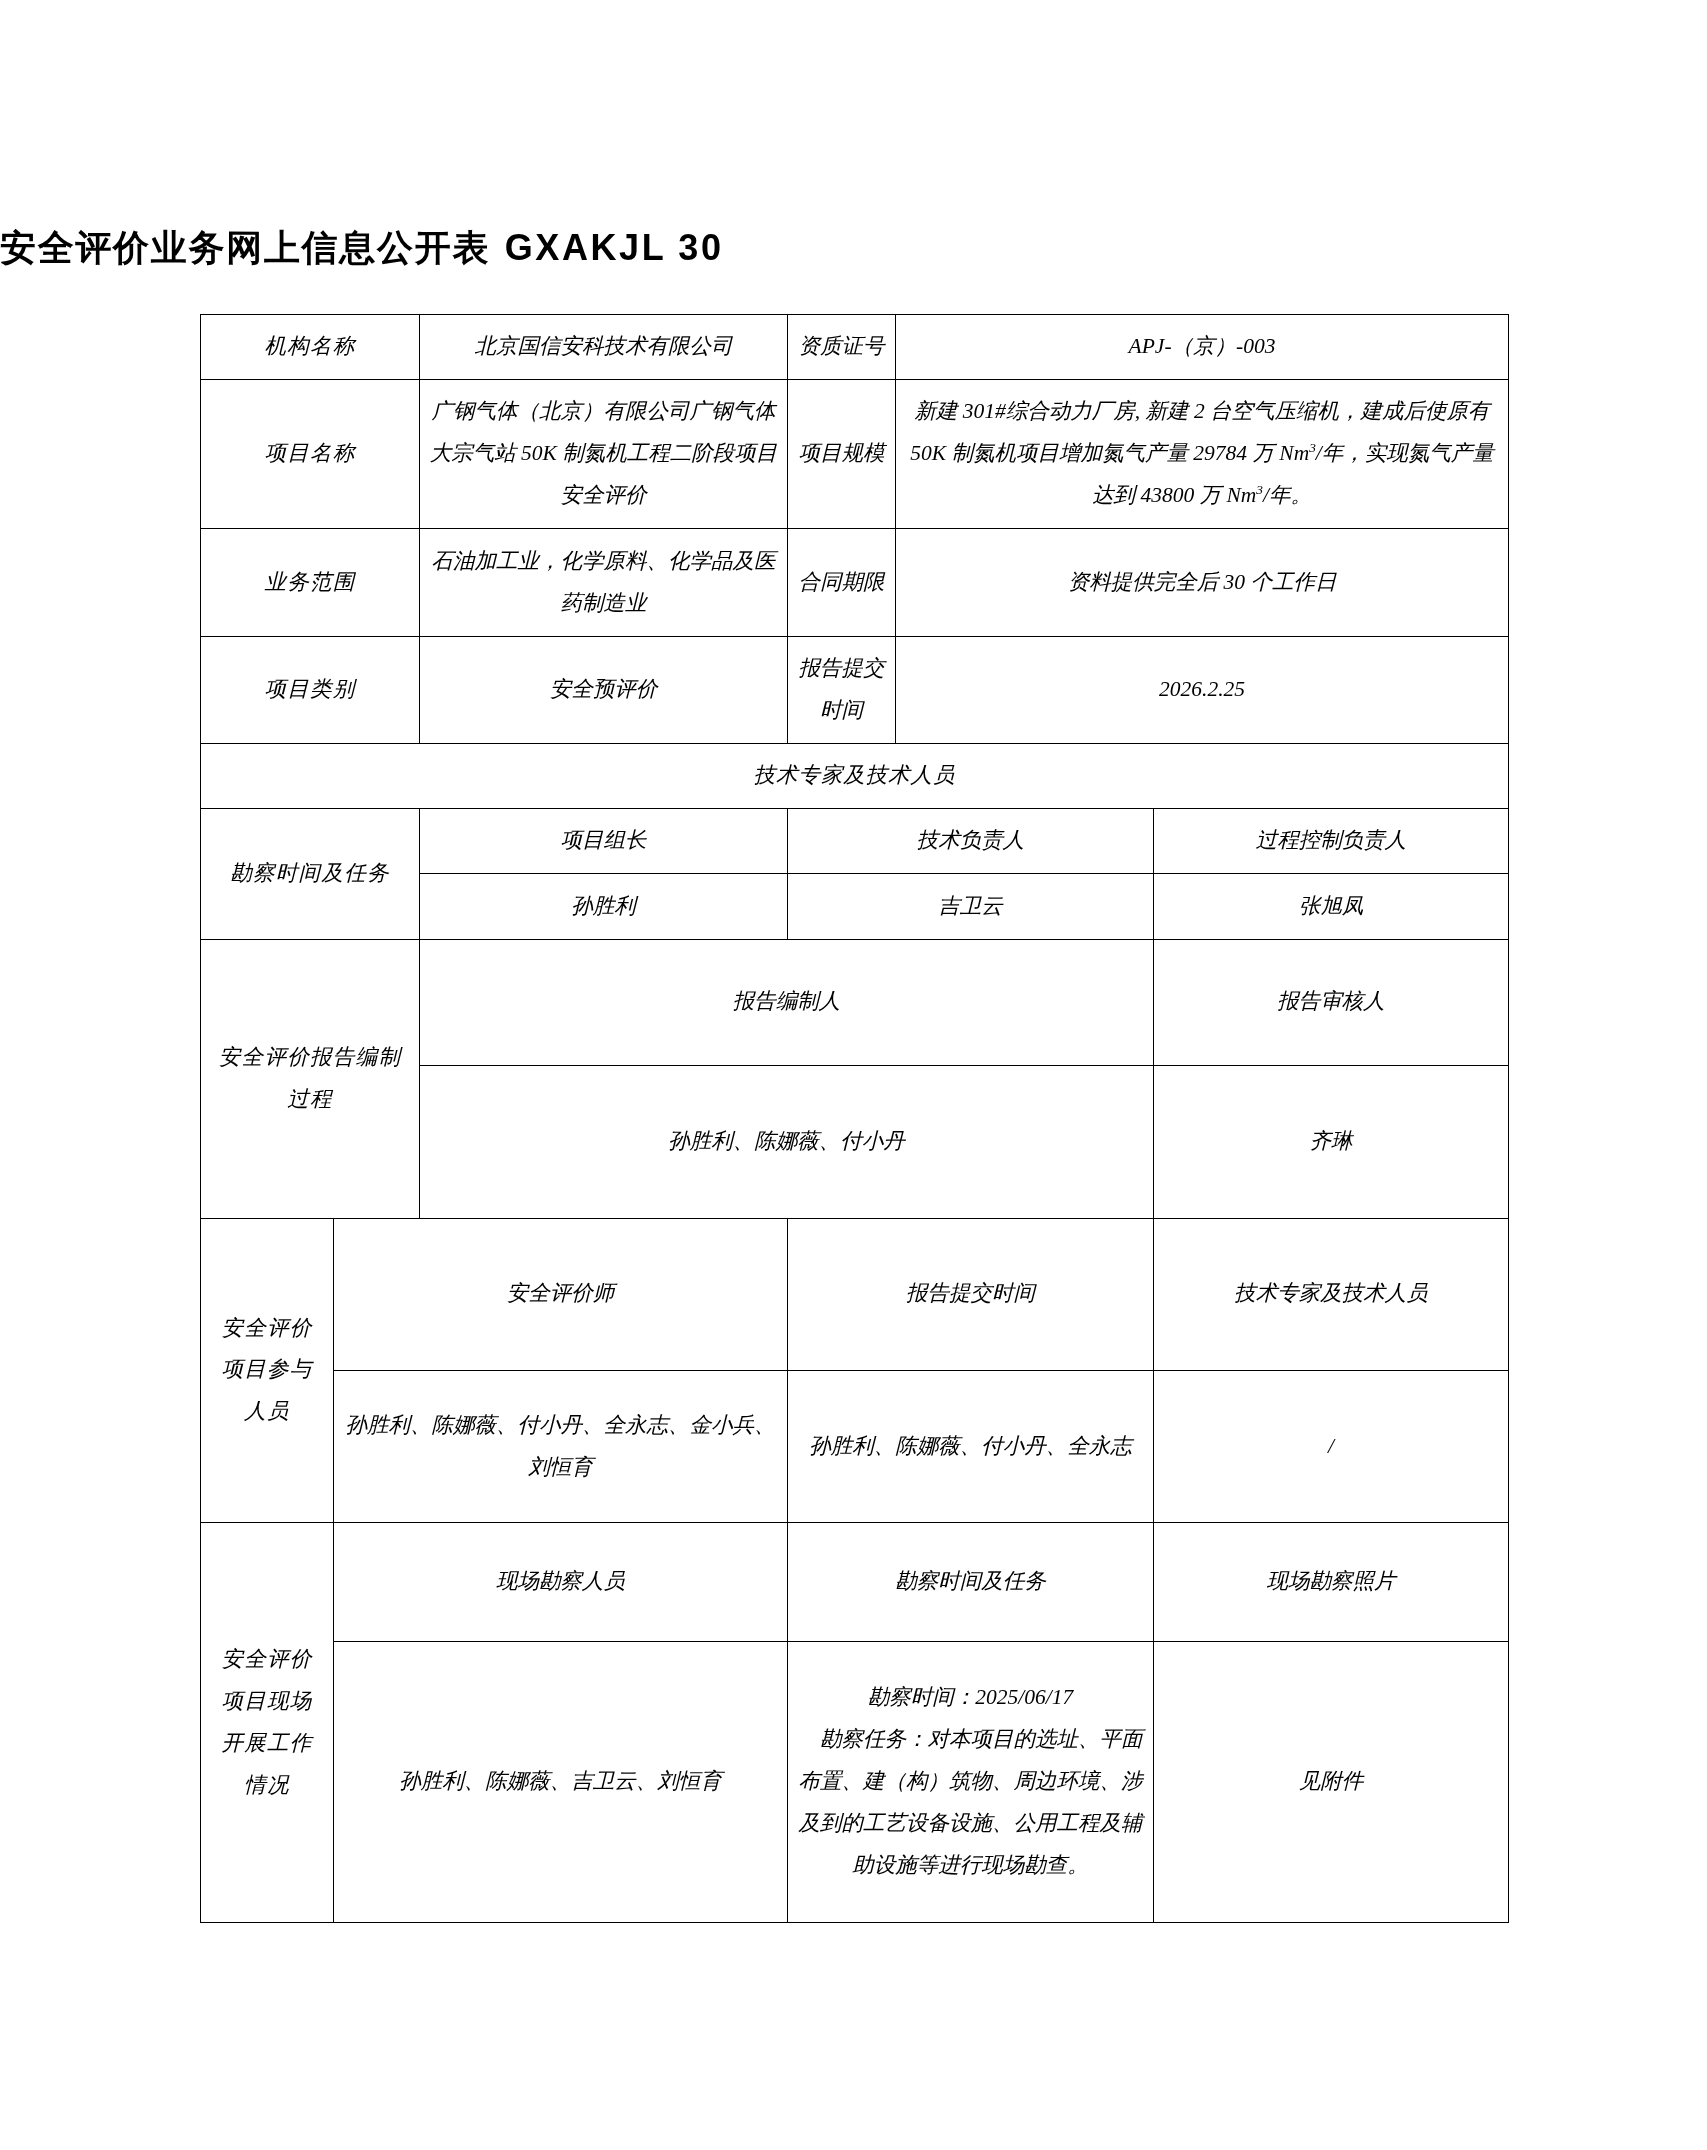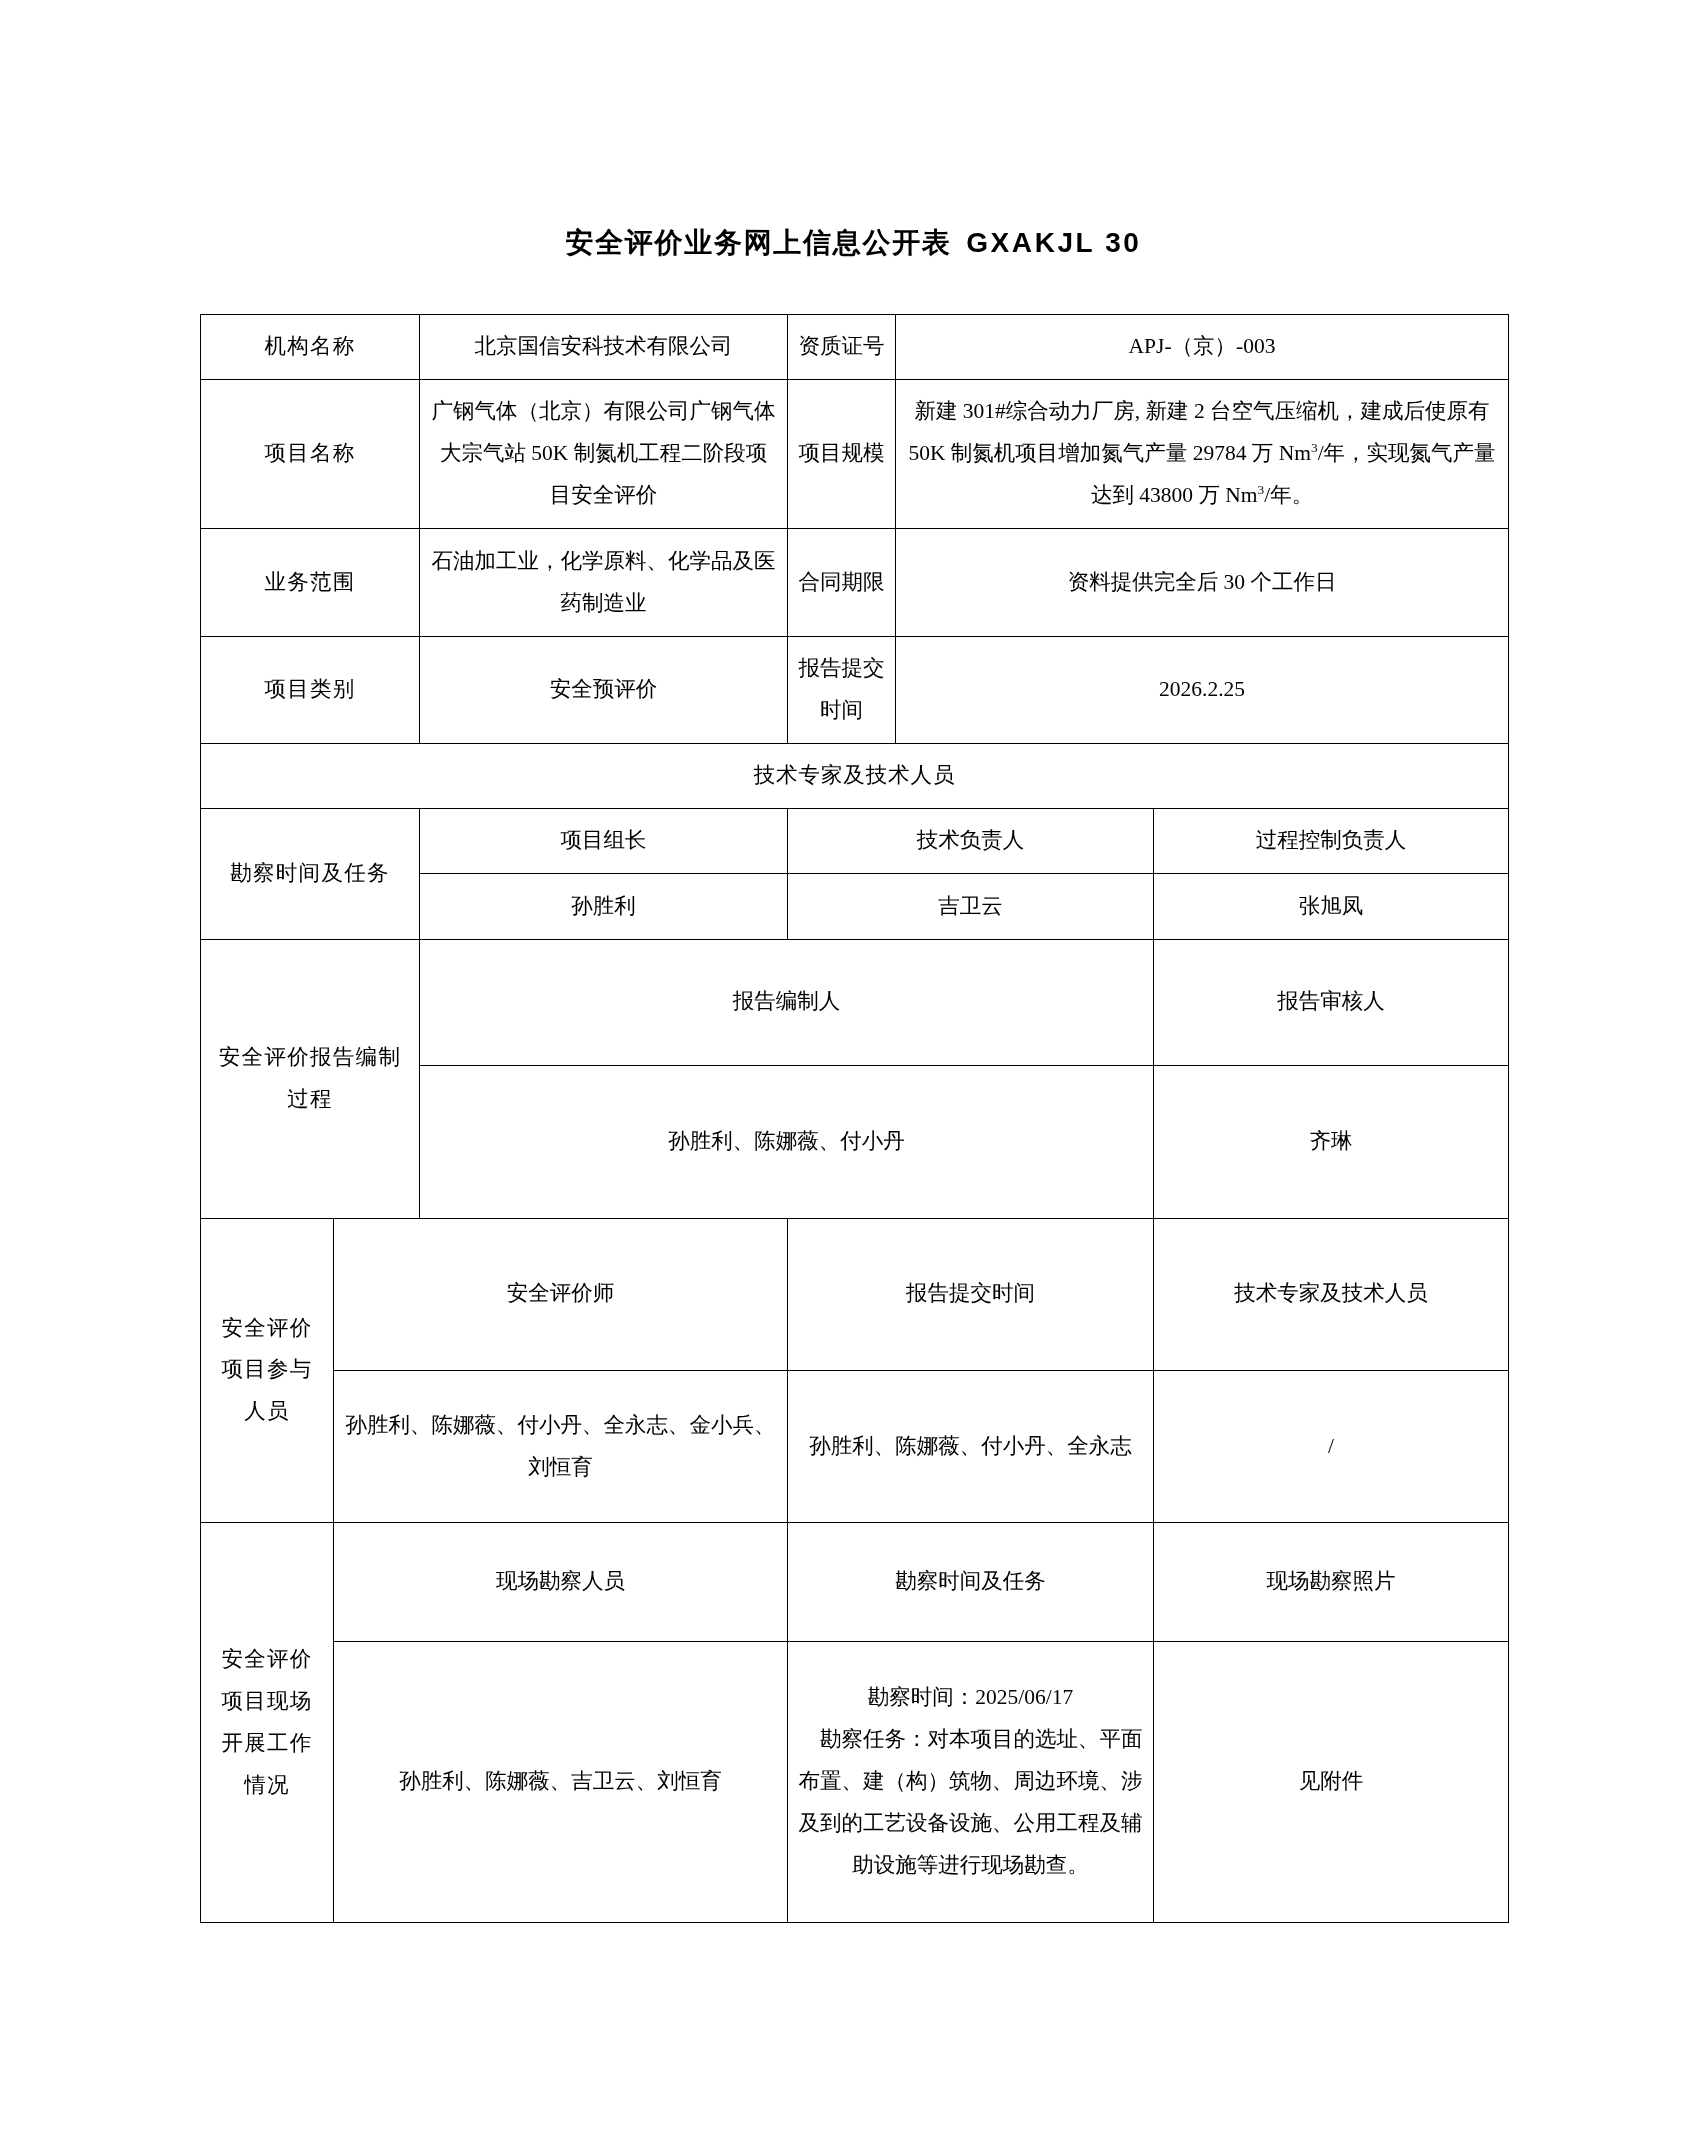--- a/index.html
+++ b/index.html
@@ -20,39 +20,40 @@
     height: 2414px;
     box-sizing: border-box;
     padding: 0;
     background: #ffffff;
   }
   .doc-title {
     position: absolute;
     left: 0;
     top: 224px;
     width: 1707px;
-    text-align: center;
-    font-size: 28px;
+    text-align: left;
+    font-size: 36px;
     font-weight: bold;
     letter-spacing: 1.7px;
     font-family: "Liberation Sans", "DejaVu Sans", sans-serif;
   }
   .doc-title .code {
     font-family: "Liberation Sans", "DejaVu Sans", sans-serif;
     letter-spacing: 2.6px;
     margin-left: 14.6px;
   }
   table.main {
     position: absolute;
     left: 200px;
     top: 314px;
     width: 1308px;
     border-collapse: collapse;
     table-layout: fixed;
     font-size: 21.5px;
+    font-style: italic;
   }
   table.main td {
     border: 1.3px solid #000000;
     text-align: center;
     vertical-align: middle;
     padding: 11.2px 9.5px;
     line-height: 1.95;
     font-family: "Liberation Serif", "DejaVu Serif", serif;
   }
   td.label {

